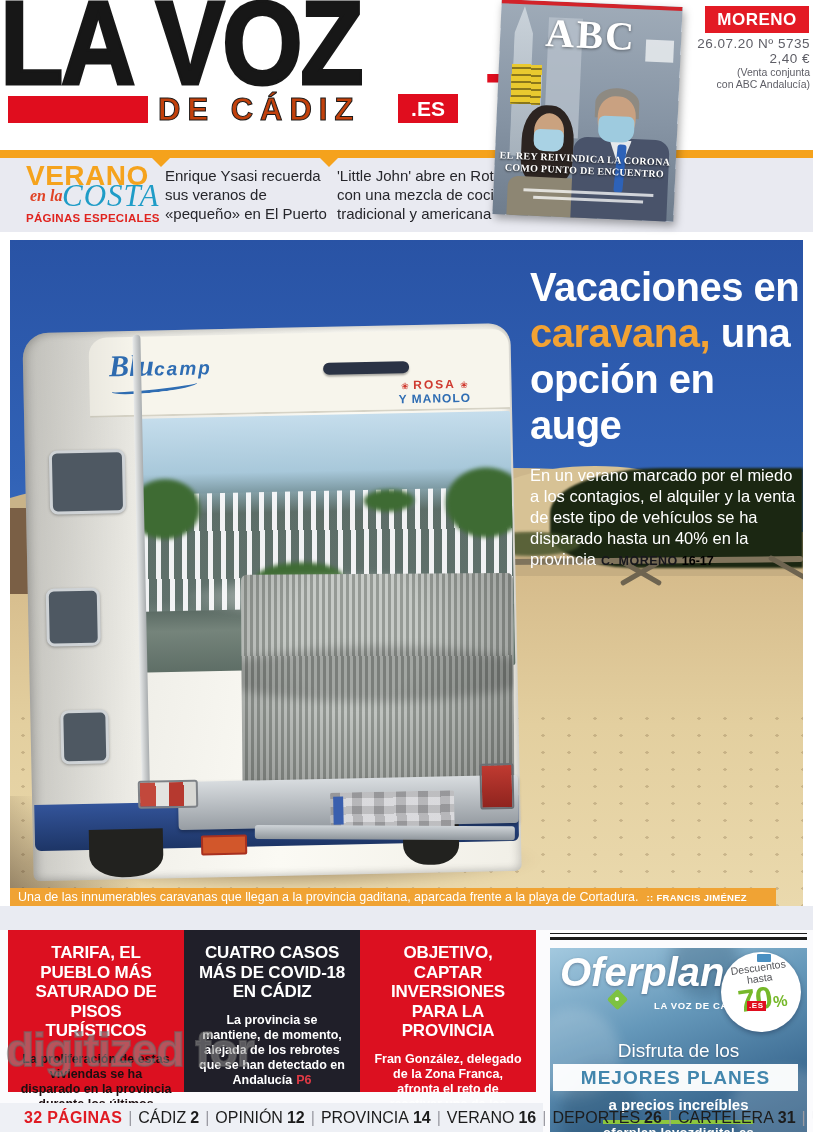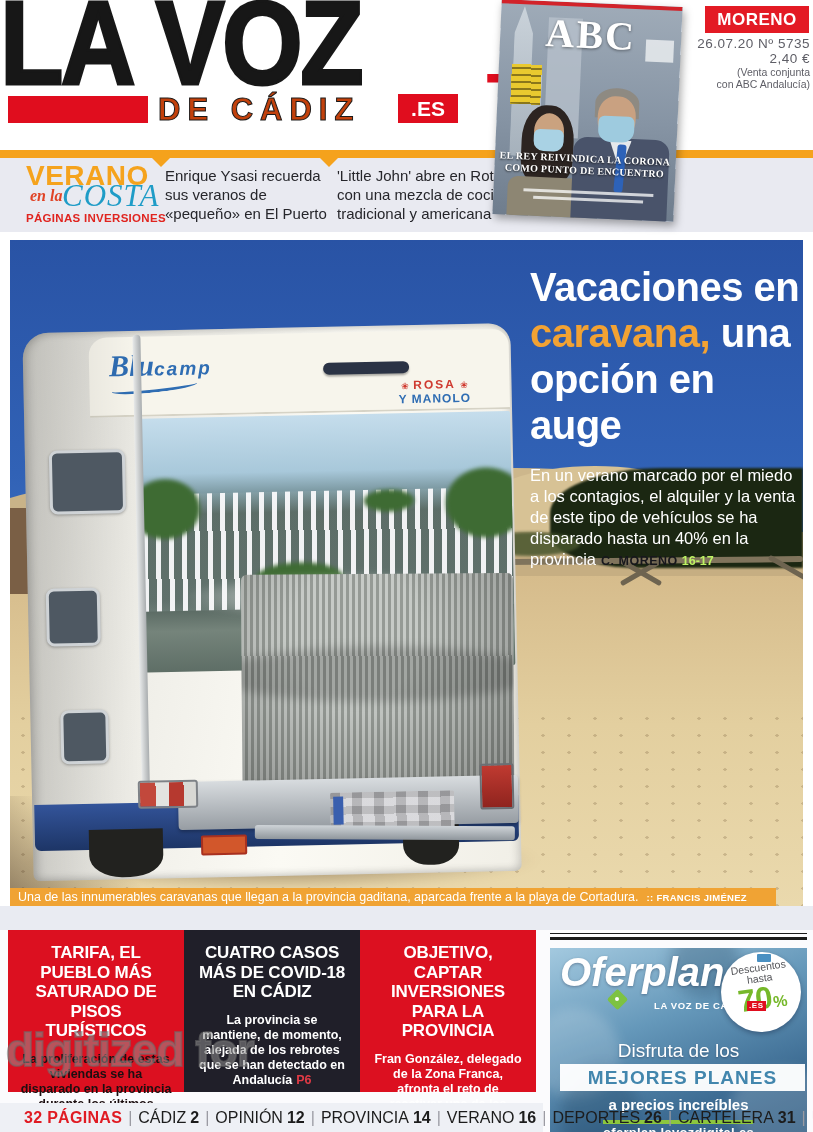--- a/index.html
+++ b/index.html
@@ -152,21 +152,21 @@
     background:linear-gradient(#ced3d7,#8f969c); transform:rotate(1.5deg); }
   .strut { width:7px; background:#b2b8bc; border-radius:3px; }
   .wheel { background:#22221f; border-radius:0 0 45% 45%; }
 
   
   .hl { left:520px; top:24px; width:272px; color:#fff; }
   .hl-line { font-size:40px; line-height:46px; font-weight:bold; letter-spacing:-.5px; }
   .hl-accent { color:#f2a233; }
   .standfirst { margin-top:17px; font-size:16.5px; line-height:21px; width:270px; }
   .byline { font-size:12.5px; font-weight:bold; color:#17171c; letter-spacing:.5px; margin-left:5px; }
-  .hl-pages { font-size:12.5px; font-weight:bold; color:#bef264; margin-left:4px; }
+  .hl-pages { font-size:12.5px; font-weight:bold; color:#000000; margin-left:4px; }
 
   .caption { left:0; top:648px; width:766px; height:18px; background:#f0a334; color:#fff;
     font-size:12.5px; line-height:18px; padding:0 8px; white-space:nowrap; overflow:hidden; }
   .credit { font-size:9.5px; font-weight:bold; margin-left:8px; letter-spacing:.3px; }
 
   
   .lower-bg { left:0; top:906px; width:813px; height:226px; background:#e9ebf2; }
   .lower-white { left:0; top:930px; width:813px; height:202px; background:#fbfbfd; }
   .box { top:930px; height:162px; padding:13px 12px 0 12px; color:#fff;text-align:center; }
   .box-red { background:#dc1020; }
@@ -212,21 +212,21 @@
     padding:0 2px; margin-left:2px; line-height:10px; vertical-align:1px; }
   .ad-badge { left:171px; top:4px; width:80px; height:80px; background:#fff; border-radius:50%;
     box-shadow:0 2px 5px rgba(0,0,30,.3); z-index:2; }
   .ad-badge-in { left:0; top:10px; width:100%; text-align:center; transform:rotate(-8deg);
     color:#55565a; font-size:10.5px; line-height:11px; }
   .ad-badge-rib { left:36px; top:2px; width:14px; height:8px; background:#4a90c2; border-radius:1px; }
   .ad-70 { font-size:31px; font-weight:bold; color:#76b82a; line-height:30px; }
   .ad-pct { font-size:16px; font-weight:bold; color:#76b82a; }
   .ad-l1 { left:0; top:92px; width:100%; text-align:center; font-size:19px; color:#fff;
     text-shadow:0 1px 2px rgba(0,0,30,.3); }
-  .ad-bar { left:10px; top:116px; width:245px; height:27px; background:rgba(255,255,255,.96);
+  .ad-bar { left:3px; top:116px; width:245px; height:27px; background:rgba(255,255,255,.96);
     text-align:center; line-height:27px; font-size:19px; font-weight:bold; color:#4286ad; letter-spacing:1px; }
   .ad-l3 { left:0; top:148px; width:100%; text-align:center; font-size:15px; font-weight:bold; color:#fff; }
   .ad-line { left:53px; top:172px; width:150px; height:4px; background:#8cc63e; }
   .ad-url { left:0; top:164px; width:100%; text-align:center; font-size:13px; font-weight:bold; color:#fff; top:178px; line-height:1; letter-spacing:.3px; }
 </style>
 </head>
 <body>
 
 <div id="page">
 
@@ -244,21 +244,21 @@
     <div class="dl-note">con ABC Andalucía)</div>
   </div>
 
   <div class="abs strip"></div>
   <div class="abs strip-bar"></div>
   <div class="abs notch" style="left:152px;"></div>
   <div class="abs notch" style="left:320px;"></div>
   <div class="abs brand1">VERANO</div>
   <div class="abs brand2">en la</div>
   <div class="abs brand3">COSTA</div>
-  <div class="abs brand-tag">PÁGINAS INVERSIONES</div>
+  <div class="abs brand-tag">PÁGINAS ESPECIALES</div>
   <div class="abs teaser teaser1">Enrique Ysasi recuerda sus veranos de «pequeño» en El Puerto</div>
   <div class="abs teaser teaser2">'Little John' abre en Rota con una mezcla de cocina tradicional y americana</div>
 
   <div class="abs abc">
     <div class="abs abc-redstrip"></div>
     <div class="abs abc-tower"></div>
     <div class="abs abc-tower2"></div>
     <div class="abs abc-logo">ABC</div>
     <div class="abs abc-yellow"></div>
     <div class="abs abc-whitebox"></div>

